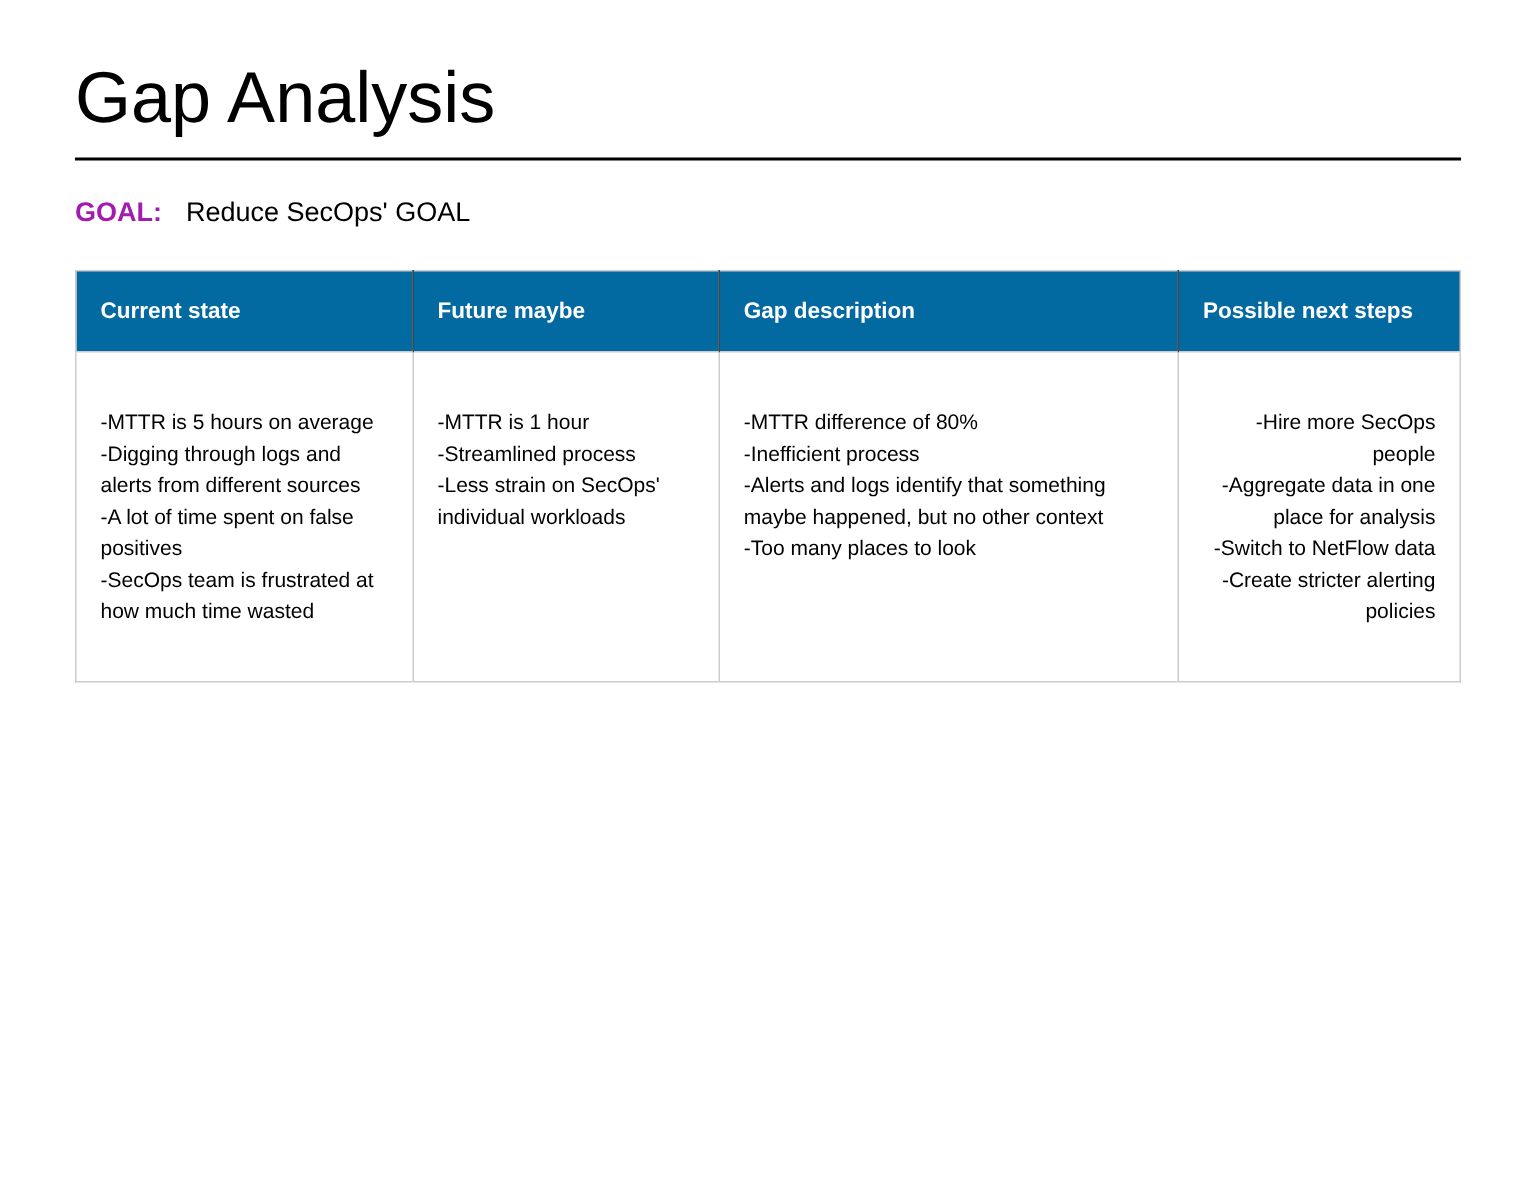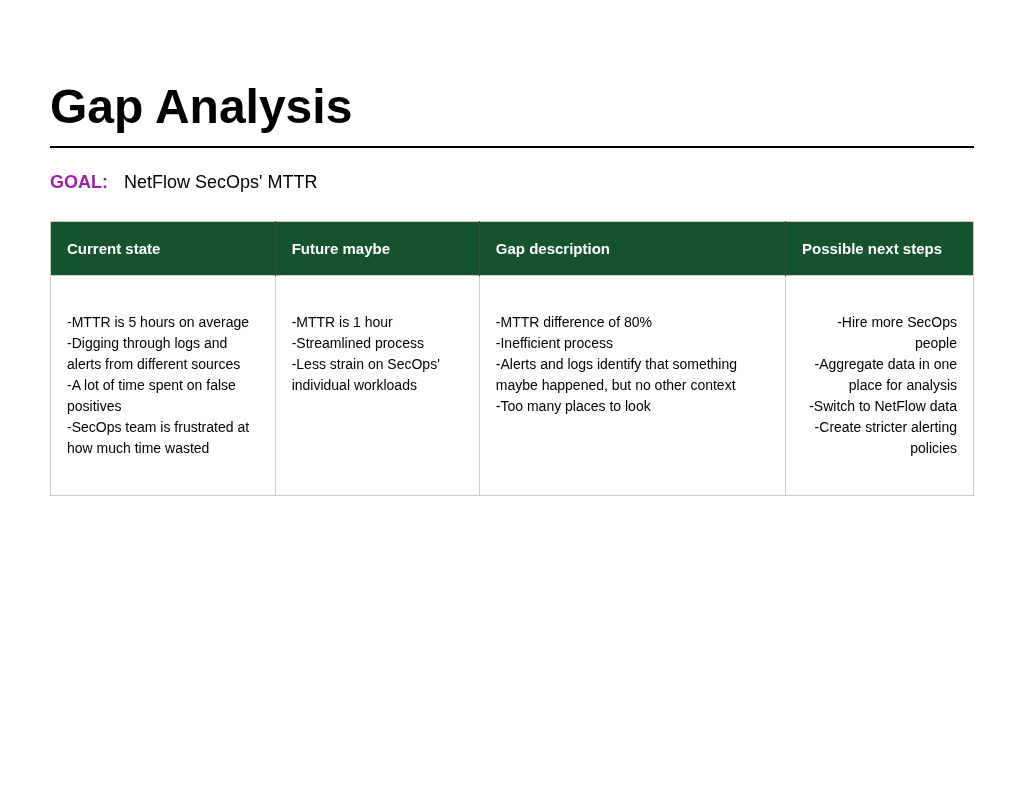--- a/index.html
+++ b/index.html
@@ -12,25 +12,24 @@
       background: #ffffff;
       font-family: Arial, Helvetica, sans-serif;
       color: #000000;
       width: 1024px;
       min-height: 791px;
       padding: 40px 50px;
     }
 
     .page-title {
       font-size: 48px;
-      font-weight: 700;
+      font-weight: 400;
       color: #000000;
       margin-bottom: 12px;
       line-height: 1.1;
-      margin-top: 41px;
     }
 
     .title-divider {
       border: none;
       border-top: 2px solid #000000;
       margin-bottom: 24px;
     }
 
     .goal-row {
       display: flex;
@@ -51,21 +50,21 @@
       color: #000000;
     }
 
     .gap-table {
       width: 100%;
       border-collapse: collapse;
       border: 1.5px solid #cccccc;
     }
 
     .gap-table thead tr {
-      background-color: #14532d;
+      background-color: #0369a1;
       color: #ffffff;
     }
 
     .gap-table thead th {
       padding: 18px 16px;
       font-size: 15px;
       font-weight: 700;
       text-align: left;
       border-right: 1.5px solid #444444;
       vertical-align: middle;
@@ -96,21 +95,21 @@
   </style>
 </head>
 <body>
 
 <h1 class="page-title">Gap Analysis</h1>
 
 <hr class="title-divider">
 
 <div class="goal-row">
   <span class="goal-label">GOAL:</span>
-  <span class="goal-text">NetFlow SecOps' MTTR</span>
+  <span class="goal-text">Reduce SecOps' GOAL</span>
 </div>
 
 <table class="gap-table">
   <thead>
     <tr>
       <th>Current state</th>
       <th>Future maybe</th>
       <th>Gap description</th>
       <th>Possible next steps</th>
     </tr>

